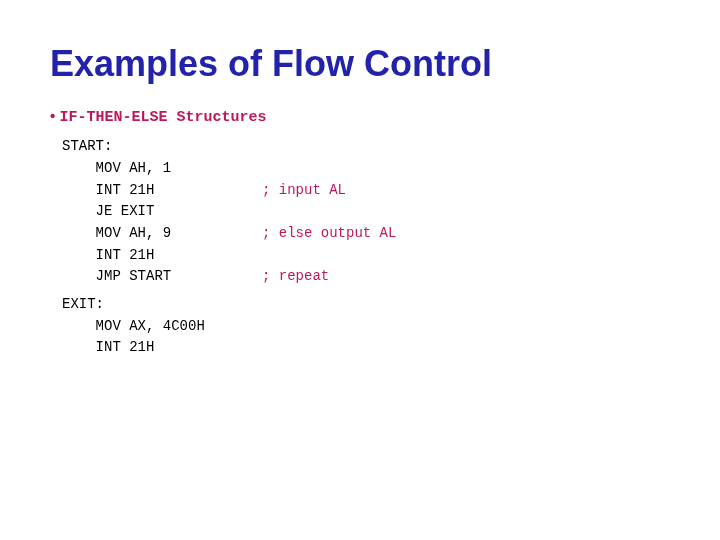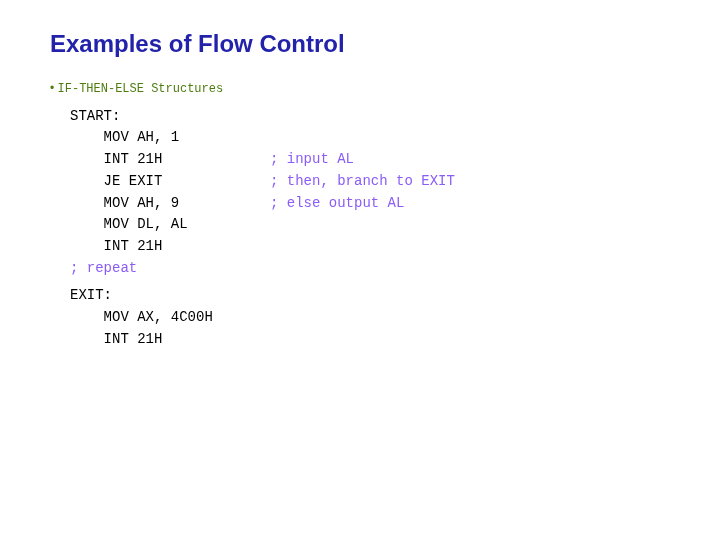--- a/index.html
+++ b/index.html
@@ -19,64 +19,65 @@
     .slide {
       width: 720px;
       height: 540px;
       background: #ffffff;
       padding: 30px 50px 30px 50px;
       position: relative;
     }
 
     .title {
       color: #2222aa;
-      font-size: 24px;
+      font-size: 36px;
       font-weight: bold;
       line-height: 1.2;
       margin-bottom: 22px;
       font-family: Arial, sans-serif;
+      margin-top: 12px;
     }
 
     .bullet-section {
       margin-bottom: 14px;
     }
 
     .bullet-label {
-      color: #4d7c0f;
-      font-size: 12px;
+      color: #be185d;
+      font-size: 15px;
       font-family: 'Courier New', Courier, monospace;
-      font-weight: normal;
+      font-weight: bold;
       margin-bottom: 10px;
     }
 
     .bullet-label::before {
       content: '• ';
       font-family: Arial, sans-serif;
     }
 
     .code-block {
       font-family: 'Courier New', Courier, monospace;
       font-size: 14px;
       color: #000000;
       line-height: 1.55;
-      margin-left: 20px;
+      margin-left: 12px;
     }
 
     .code-line {
       display: flex;
       white-space: pre;
     }
 
     .code-instruction {
       color: #000000;
       min-width: 200px;
     }
 
     .code-comment {
-      color: #8b5cf6;
+      color: #be185d;
     }
 
     .label-line {
       margin-top: 6px;
     }
   </style>
 </head>
 <body>
 
 <div class="slide">
@@ -102,39 +103,35 @@
       <div class="code-line">
         <span class="code-instruction">    INT 21H         </span>
         <span class="code-comment">; input AL</span>
       </div>
 
       <div class="code-line">
       </div>
 
       <div class="code-line">
         <span class="code-instruction">    JE EXIT         </span>
-        <span class="code-comment">; then, branch to EXIT</span>
       </div>
 
       <div class="code-line">
         <span class="code-instruction">    MOV AH, 9       </span>
         <span class="code-comment">; else output AL</span>
       </div>
 
-      <div class="code-line">
-        <span class="code-instruction">    MOV DL, AL      </span>
-        <span class="code-comment"></span>
-      </div>
 
       <div class="code-line">
         <span class="code-instruction">    INT 21H         </span>
         <span class="code-comment"></span>
       </div>
 
       <div class="code-line">
+        <span class="code-instruction">    JMP START       </span>
         <span class="code-comment">; repeat</span>
       </div>
 
       <div class="code-line label-line">
         <span class="code-instruction">EXIT:</span>
       </div>
 
       <div class="code-line">
         <span class="code-instruction">    MOV AX, 4C00H   </span>
         <span class="code-comment"></span>

